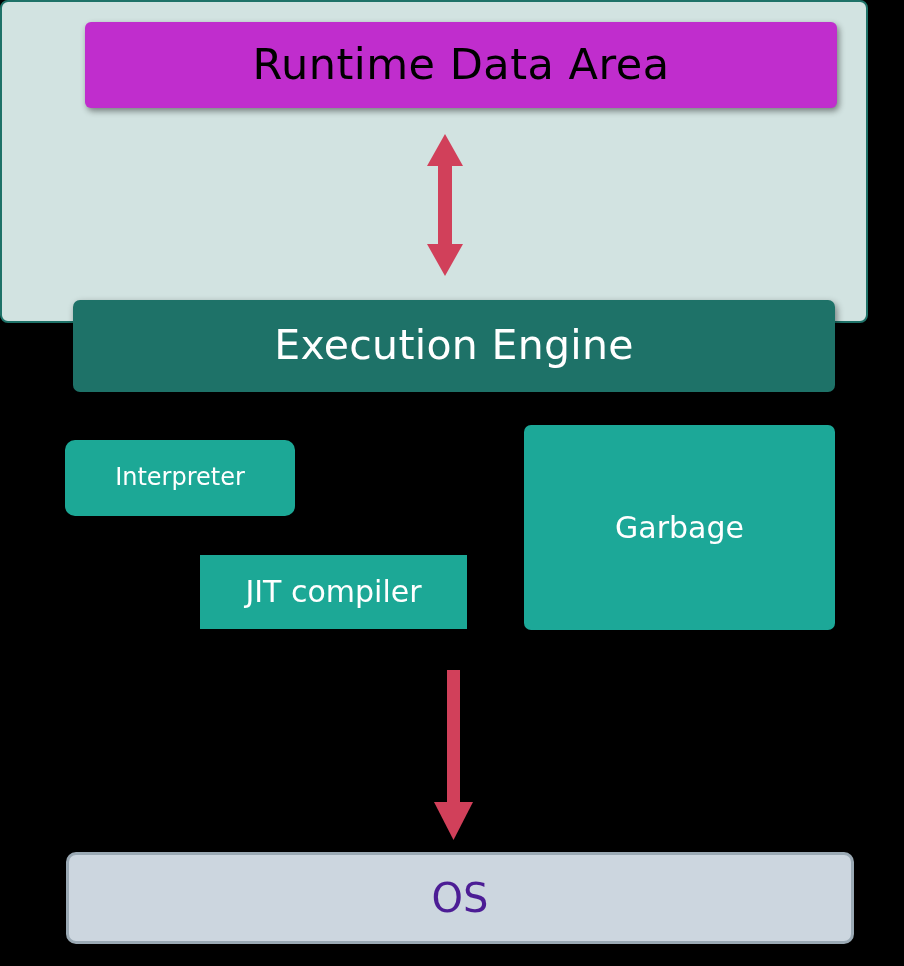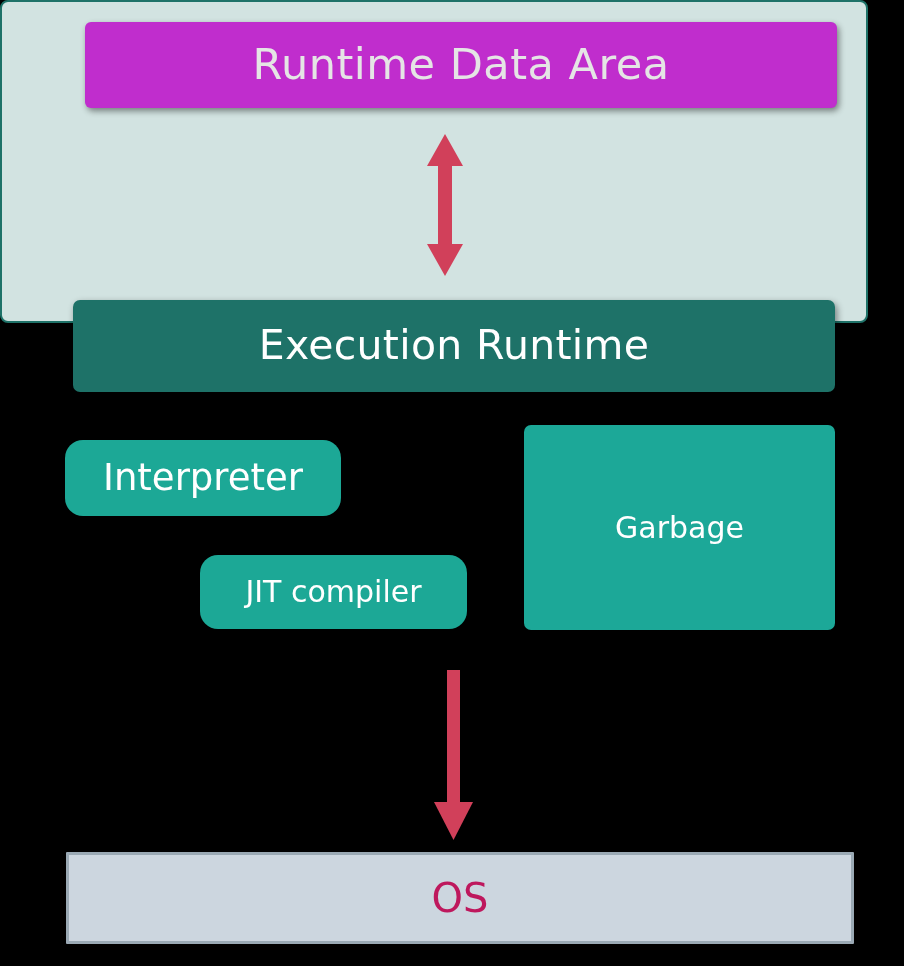--- a/index.html
+++ b/index.html
@@ -31,21 +31,21 @@
   }
 
   
   #runtime-data-area {
     left: 85px;
     top: 22px;
     width: 752px;
     height: 86px;
     background: #C02DCD;
     border-radius: 6px;
-    color: #e5e5e5;
+    color: #000000;
     font-size: 43px;
     font-weight: 400;
     letter-spacing: 0.5px;
     box-shadow: 2px 3px 6px rgba(0,0,0,0.45);
   }
 
   
   #engine-container {
     left: 18px;
     top: 348px;
@@ -67,36 +67,36 @@
     border-radius: 7px;
     color: #FFFFFF;
     font-size: 41px;
     letter-spacing: 0.3px;
     box-shadow: 2px 3px 7px rgba(0,0,0,0.45);
   }
 
   #interpreter-box {
     left: 65px;
     top: 440px;
-    width: 276px;
+    width: 230px;
     height: 76px;
     background: #1CA896;
-    border-radius: 18px;
+    border-radius: 10px;
     color: #FFFFFF;
-    font-size: 37px;
+    font-size: 24px;
     box-shadow: 2px 3px 6px rgba(0,0,0,0.22);
   }
 
   #jit-compiler-box {
     left: 200px;
     top: 555px;
     width: 267px;
     height: 74px;
     background: #1CA896;
-    border-radius: 18px;
+    border-radius: 0;
     color: #FFFFFF;
     font-size: 30px;
     box-shadow: 2px 3px 6px rgba(0,0,0,0.22);
   }
 
   #garbage-collector-box {
     left: 524px;
     top: 425px;
     width: 311px;
     height: 205px;
@@ -113,22 +113,22 @@
   }
 
   
   #os-box {
     left: 66px;
     top: 852px;
     width: 788px;
     height: 92px;
     background: #CCD6DF;
     border: 3px solid #9AA9B4;
-    border-radius: 1px;
-    color: #be185d;
+    border-radius: 10px;
+    color: #4c1d95;
     font-size: 40px;
     box-shadow: 2px 3px 7px rgba(0,0,0,0.45);
   }
 
   
   .arrow-svg {
     position: absolute;
     overflow: visible;
   }
   #arrow-runtime-engine { left: 415px; top: 130px; }
@@ -145,21 +145,21 @@
 
   <svg class="arrow-svg" id="arrow-runtime-engine" width="60" height="150" viewBox="0 0 60 150">
     <polygon points="30,4 48,36 12,36" fill="#D1405A"></polygon>
     <rect x="23" y="32" width="14" height="86" fill="#D1405A"></rect>
     <polygon points="30,146 48,114 12,114" fill="#D1405A"></polygon>
   </svg>
 
   <div id="engine-container"></div>
 
   <div class="box" id="execution-engine-header">
-    <span>Execution Runtime</span>
+    <span>Execution Engine</span>
   </div>
 
   <div class="box" id="interpreter-box">
     <span>Interpreter</span>
   </div>
 
   <div class="box" id="jit-compiler-box">
     <span>JIT compiler</span>
   </div>
 

